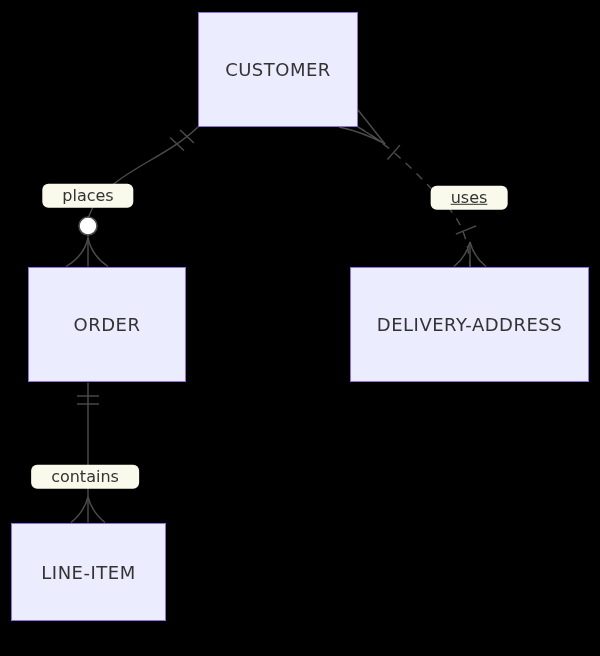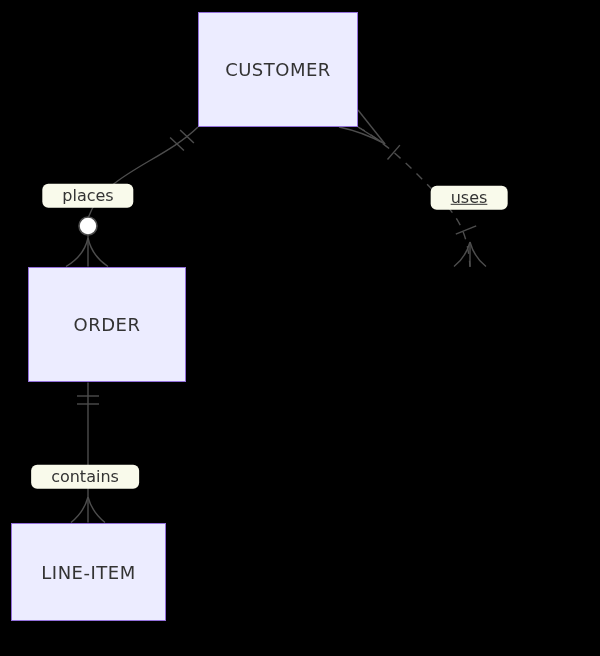--- a/index.html
+++ b/index.html
@@ -100,20 +100,23 @@
   </svg>
 
   <div class="entity e-customer">
     <span>CUSTOMER</span>
   </div>
 
   <div class="entity e-order">
     <span>ORDER</span>
   </div>
 
+  <div class="entity e-delivery">
+    <span>DELIVERY-ADDRESS</span>
+  </div>
 
   <div class="entity e-lineitem">
     <span>LINE-ITEM</span>
   </div>
 
   <div class="rel-label l-places">places</div>
 
   <div class="rel-label l-uses">uses</div>
 
   <div class="rel-label l-contains">contains</div>

